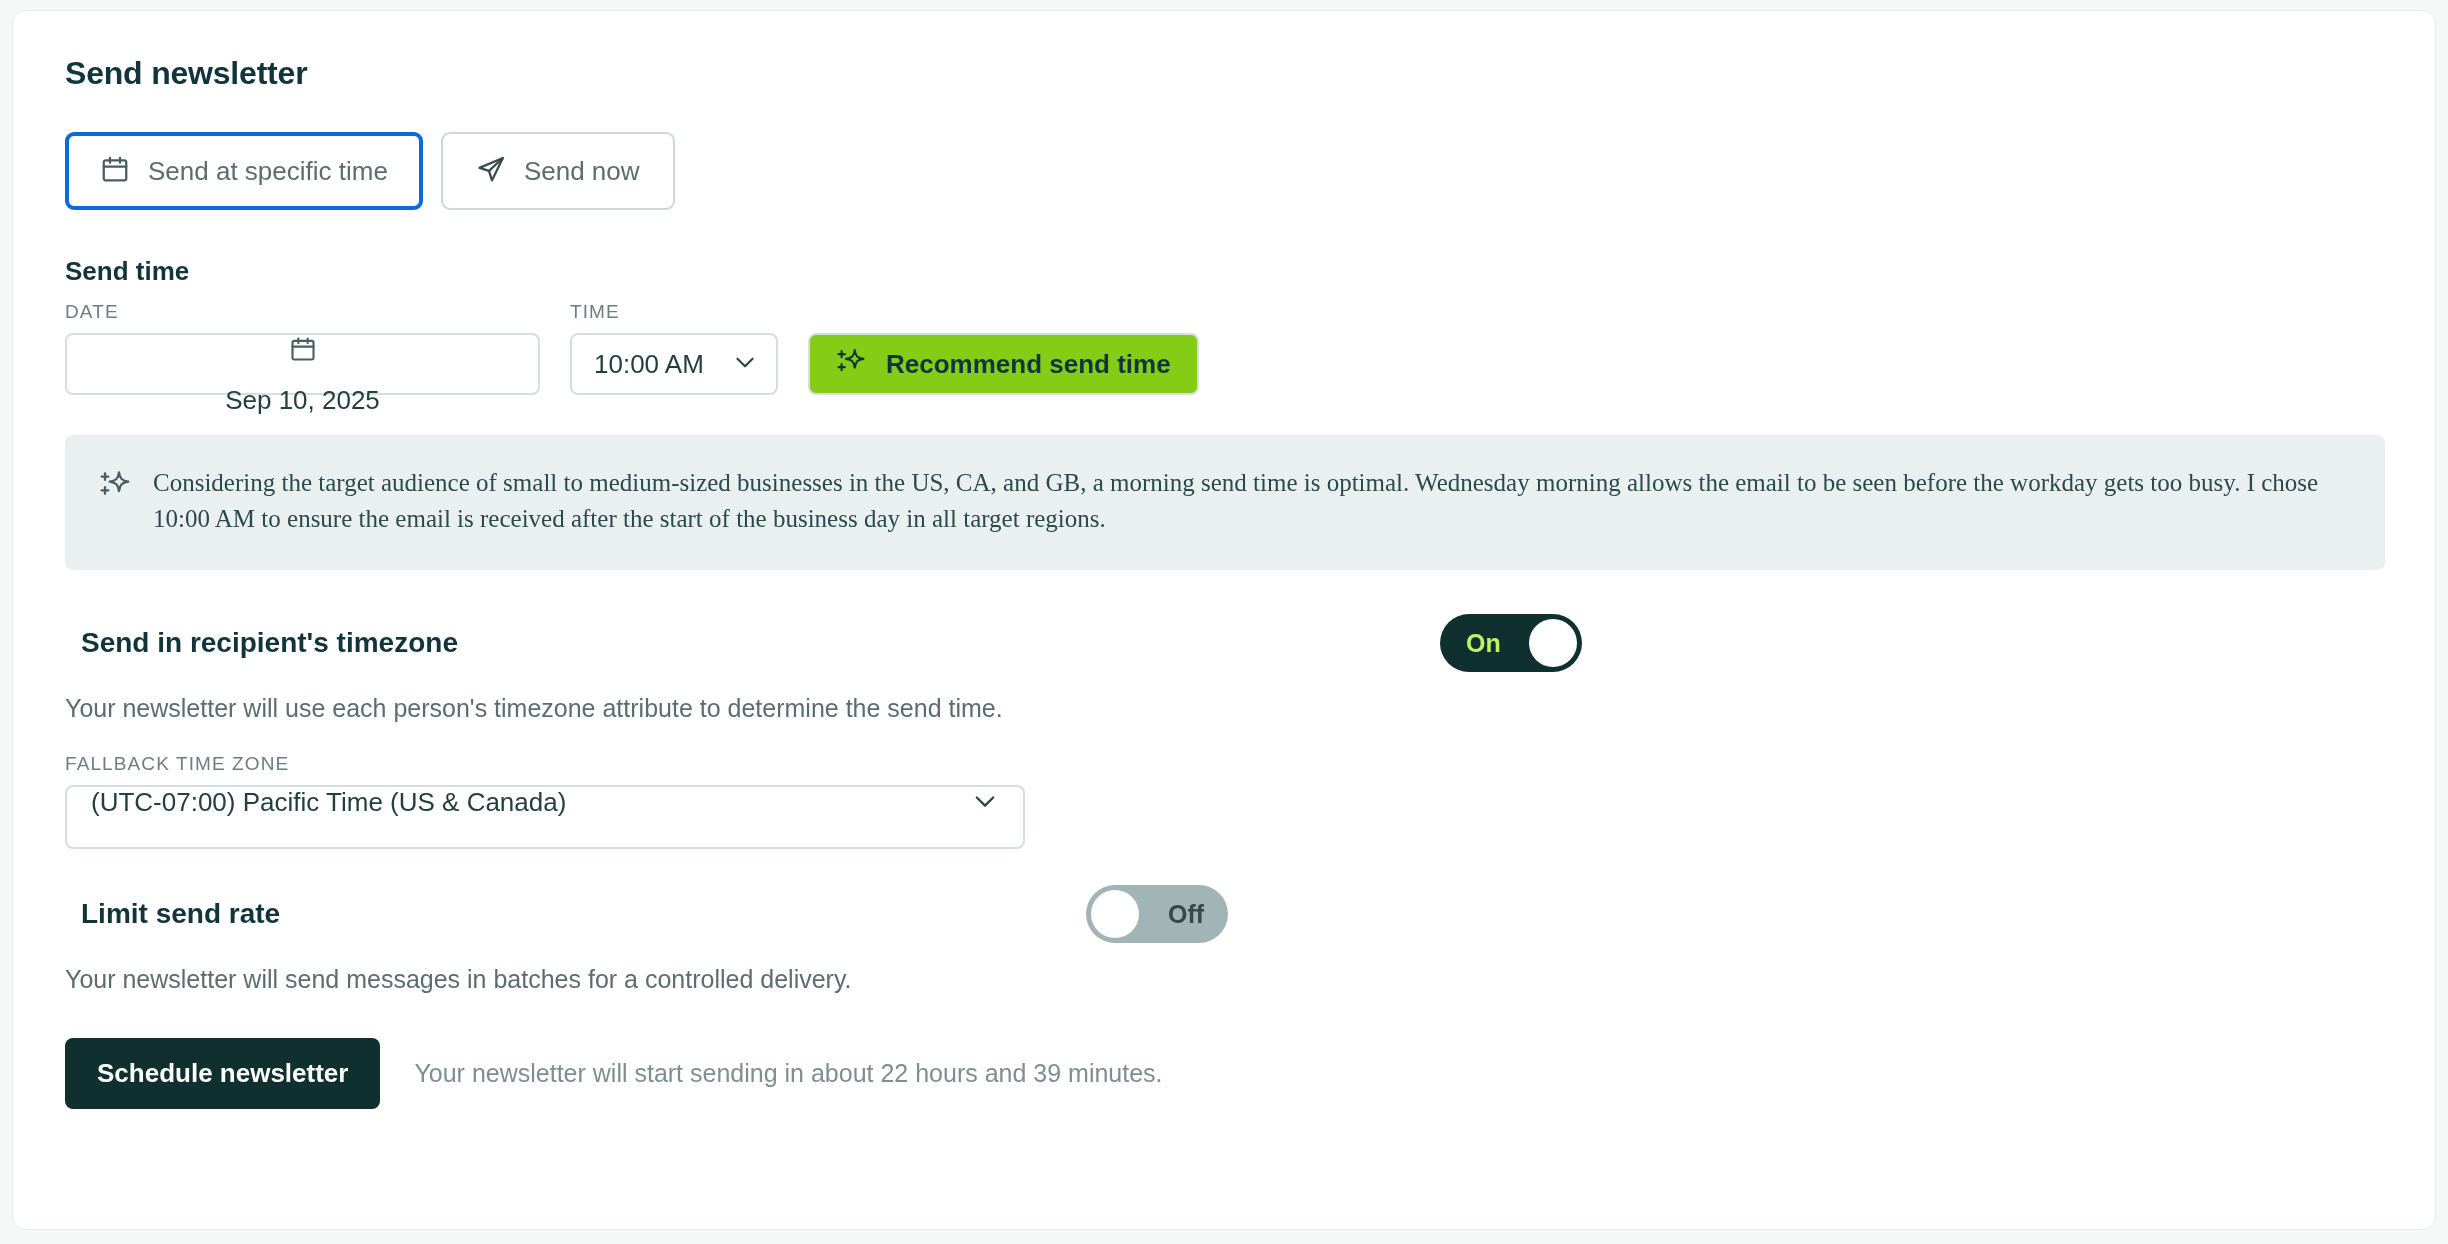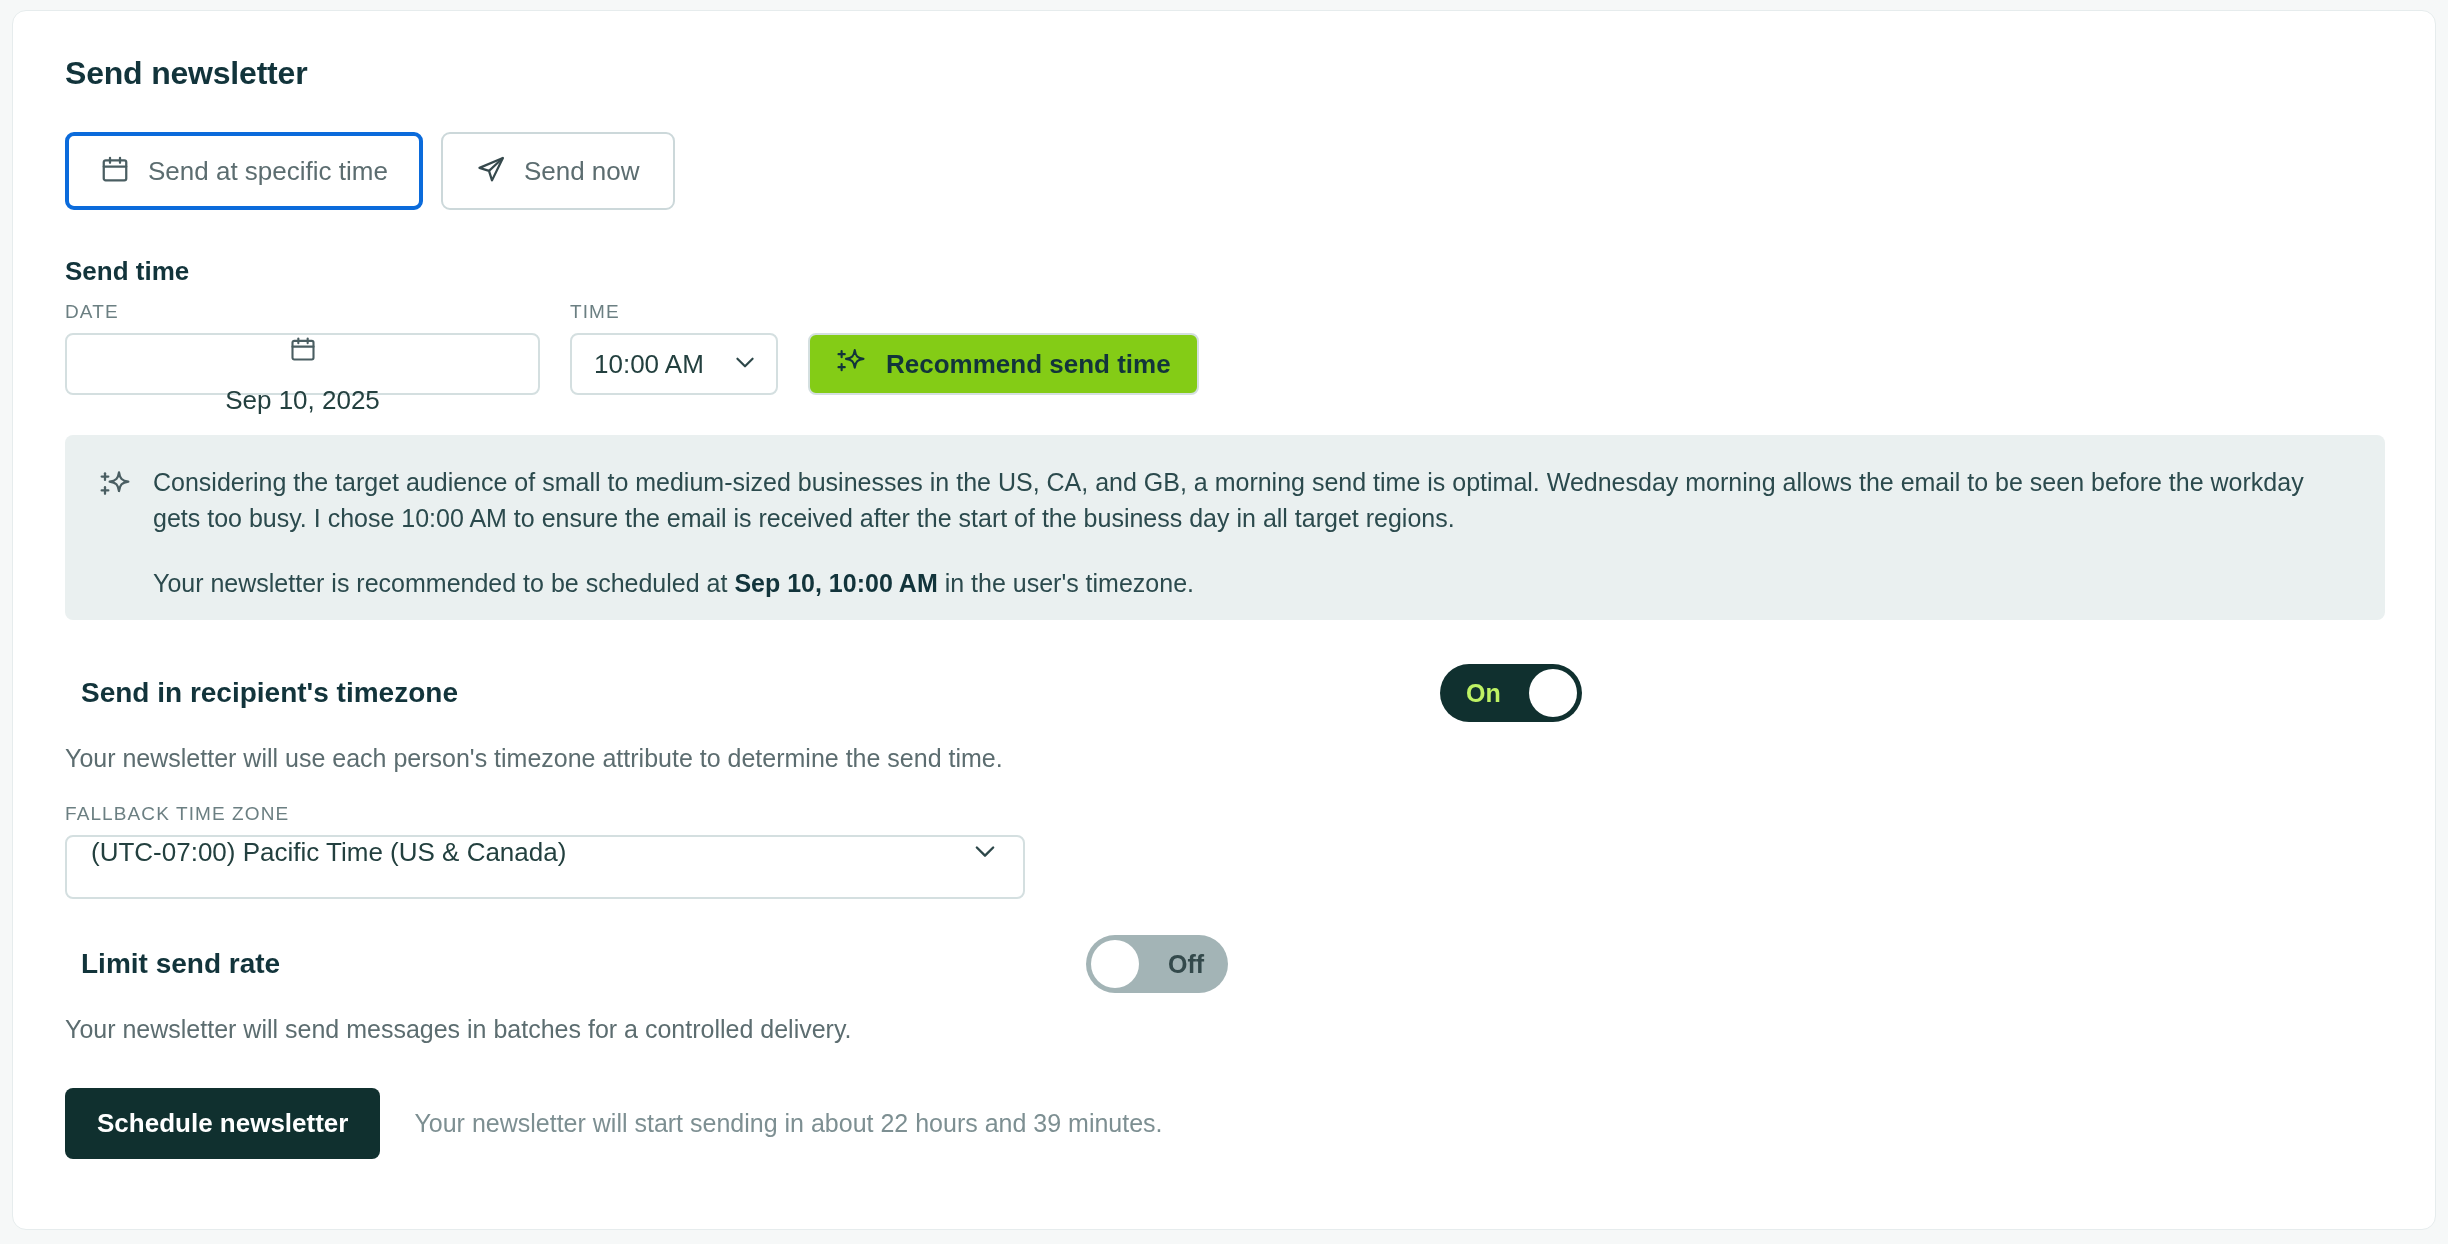--- a/index.html
+++ b/index.html
@@ -126,24 +126,25 @@
     font-size: 26px;
     font-weight: bold;
     color: #12343b;
   }
 
   
   .banner {
     margin-top: 40px;
     background: #eaf0f0;
     border-radius: 8px;
-    padding: 30px 34px 18px 34px;
+    padding: 30px 34px 34px 34px;
     display: flex;
     gap: 22px;
     width: 2320px;
+    font-family: Liberation Serif, serif;
   }
   .banner-body { flex: 1; }
   .banner p {
     font-size: 25px;
     line-height: 1.42;
     color: #2b4a4d;
   }
   .banner p + p { margin-top: 30px; }
   .banner b { font-weight: bold; color: #12343b; }
 
@@ -327,21 +328,20 @@
         <svg width="32" height="32" viewBox="0 0 24 24" fill="none" stroke="#4a5e62" stroke-width="1.7" stroke-linecap="round" stroke-linejoin="round">
           <path d="M15 2.5 C15.7 7.3 17.2 8.8 22 9.5 C17.2 10.2 15.7 11.7 15 16.5 C14.3 11.7 12.8 10.2 8 9.5 C12.8 8.8 14.3 7.3 15 2.5 Z"></path>
           <line x1="4.5" y1="3.2" x2="4.5" y2="8.2"></line>
           <line x1="2" y1="5.7" x2="7" y2="5.7"></line>
           <line x1="4.5" y1="13.6" x2="4.5" y2="18.6"></line>
           <line x1="2" y1="16.1" x2="7" y2="16.1"></line>
         </svg>
       </span>
       <div class="banner-body">
         <p>Considering the target audience of small to medium-sized businesses in the US, CA, and GB, a morning send time is optimal. Wednesday morning allows the email to be seen before the workday gets too busy. I chose 10:00 AM to ensure the email is received after the start of the business day in all target regions.</p>
-        <p><span>Your newsletter is recommended to be scheduled at </span><b>Sep 10, 10:00 AM</b><span> in the user's timezone.</span></p>
       </div>
     </div>
 
     <div class="toggle-row">
       <div class="toggle-title">Send in recipient's timezone</div>
       <div class="toggle-spacer" style="width:982px;"></div>
       <div class="toggle on">
         <span class="state">On</span>
         <span class="knob"></span>
       </div>

